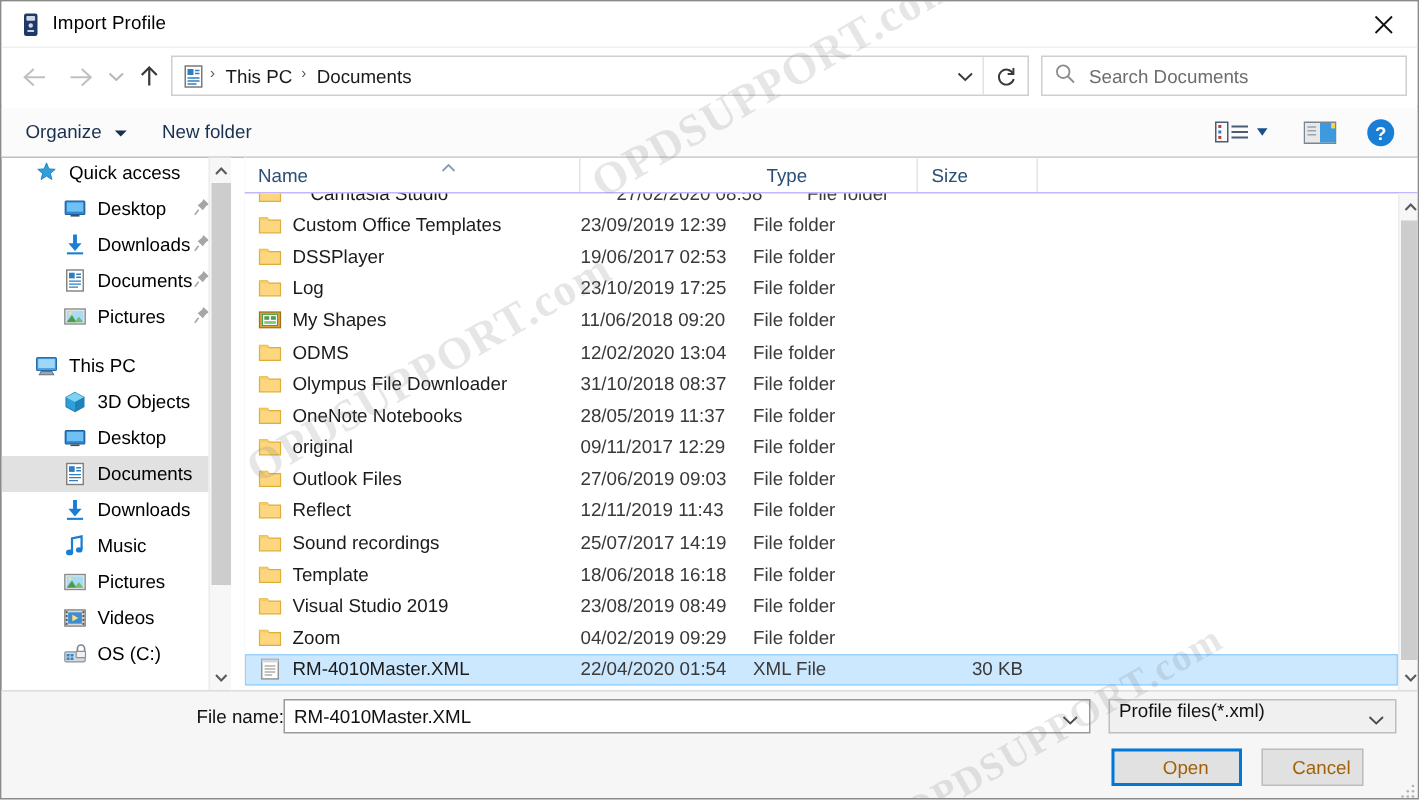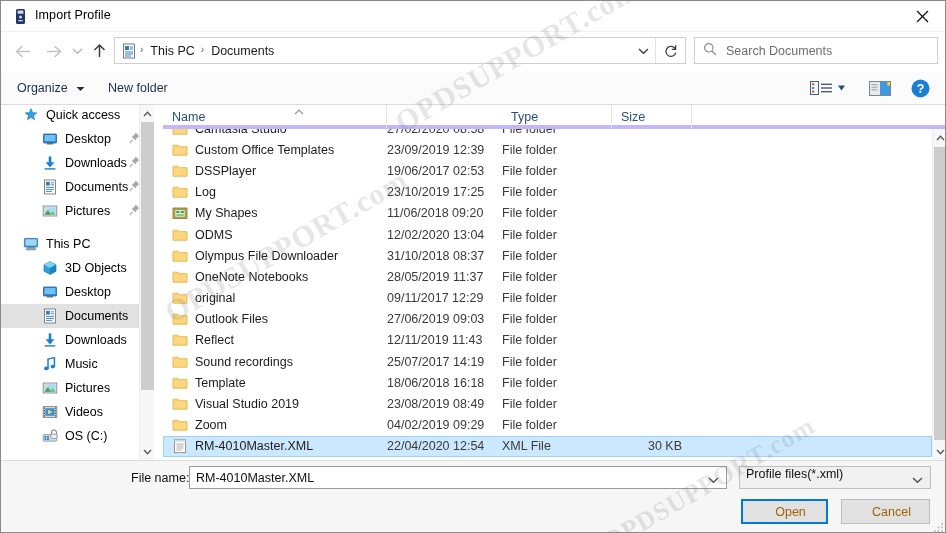--- a/index.html
+++ b/index.html
@@ -163,21 +163,21 @@
     background:#ffffff;border-right:1px solid #e6e6e6;
   }
 
   
   #filepane{
     position:absolute;left:162px;top:0;width:784px;height:355px;
     background:#fff;overflow:hidden;
   }
   #colheader{
     position:absolute;left:0;top:0;width:784px;height:24px;
-    background:#ffffff;border-bottom:4px solid #c4b5fd;
+    background:#ffffff;border-bottom:1px solid #c4b5fd;
     box-sizing:border-box;
   }
   .colh{
     position:absolute;top:0;height:23px;
     font-size:12.5px;color:#2a4f76;
     display:flex;align-items:center;
     border-right:1px solid #e4e4e4;box-sizing:border-box;
     padding-left:9px;
   }
   #colh-name{left:0;width:224px;}
@@ -250,21 +250,21 @@
   }
   #filter-value{margin-left:6px;font-size:12.5px;color:#111;}
   #filter-caret{position:absolute;right:7px;top:6px;}
   .fbtn{
     position:absolute;top:38px;height:25px;width:87px;
     display:flex;align-items:center;justify-content:center;
     font-size:12.5px;color:#a16207;
     background:#e1e1e1;border:1px solid #bdbdbd;box-sizing:border-box;padding-left:12px;
   }
   #btn-open{left:740px;background:#e1e1e1;border:2px solid #0078d7;}
-  #btn-cancel{left:840px;width:89px;}
+  #btn-cancel{left:840px;width:68px;}
   #grip{
     position:absolute;right:3px;bottom:2px;width:11px;height:11px;
   }
 
   
   .wm{
     position:absolute;
     color:rgba(120,120,120,.19);
     font-size:30px;
     font-family:"Liberation Serif", serif;
@@ -627,21 +627,21 @@
         <div class="colh" id="colh-type">
           <span>Type</span>
         </div>
         <div class="colh" id="colh-size">
           <span>Size</span>
         </div>
         <div class="colh" id="colh-blank"></div>
       </div>
 
       <div id="rows">
-          <div class="row" style="margin-top: -11px;">
+          <div class="row" style="margin-top: -11px; gap: 12px;">
             <span class="r-icon">
               <svg width="16" height="16" viewBox="0 0 16 16">
                 <path d="M1 3.2 L6.2 3.2 L7.4 4.7 L15 4.7 L15 13.2 L1 13.2Z" fill="#fcd77f" stroke="#e0ad3a" stroke-width="0.8"></path>
                 <path d="M1 3.2 L6.2 3.2 L7.4 4.7 L1 4.7Z" fill="#f7cb63"></path>
               </svg>
             </span>
             <span class="r-name">Camtasia Studio</span>
             <span class="r-date">27/02/2020 08:58</span>
             <span class="r-type">File folder</span>
             <span class="r-size"></span>
@@ -822,21 +822,21 @@
               <svg width="16" height="16" viewBox="0 0 16 16">
                 <rect x="2.5" y="1.6" width="11" height="13" fill="#ffffff" stroke="#8c8c8c" stroke-width="0.9"></rect>
                 <rect x="2.5" y="1.6" width="11" height="2" fill="#d6d6d6"></rect>
                 <line x1="4.4" y1="6" x2="11.6" y2="6" stroke="#9a9a9a" stroke-width="0.8"></line>
                 <line x1="4.4" y1="8" x2="11.6" y2="8" stroke="#9a9a9a" stroke-width="0.8"></line>
                 <line x1="4.4" y1="10" x2="11.6" y2="10" stroke="#9a9a9a" stroke-width="0.8"></line>
                 <line x1="4.4" y1="12" x2="9.4" y2="12" stroke="#9a9a9a" stroke-width="0.8"></line>
               </svg>
             </span>
             <span class="r-name">RM-4010Master.XML</span>
-            <span class="r-date">22/04/2020 12:54</span>
+            <span class="r-date">22/04/2020 01:54</span>
             <span class="r-type">XML File</span>
             <span class="r-size">30 KB</span>
           </div>
         </div>
 
       <div id="fl-scroll">
         <div class="sb-arrow" id="fl-up">
           <svg width="9" height="6" viewBox="0 0 9 6">
               <path d="M1 5 L4.5 1.3 L8 5" fill="none" stroke="#5a5a5a" stroke-width="1.4"></path>
             </svg>

